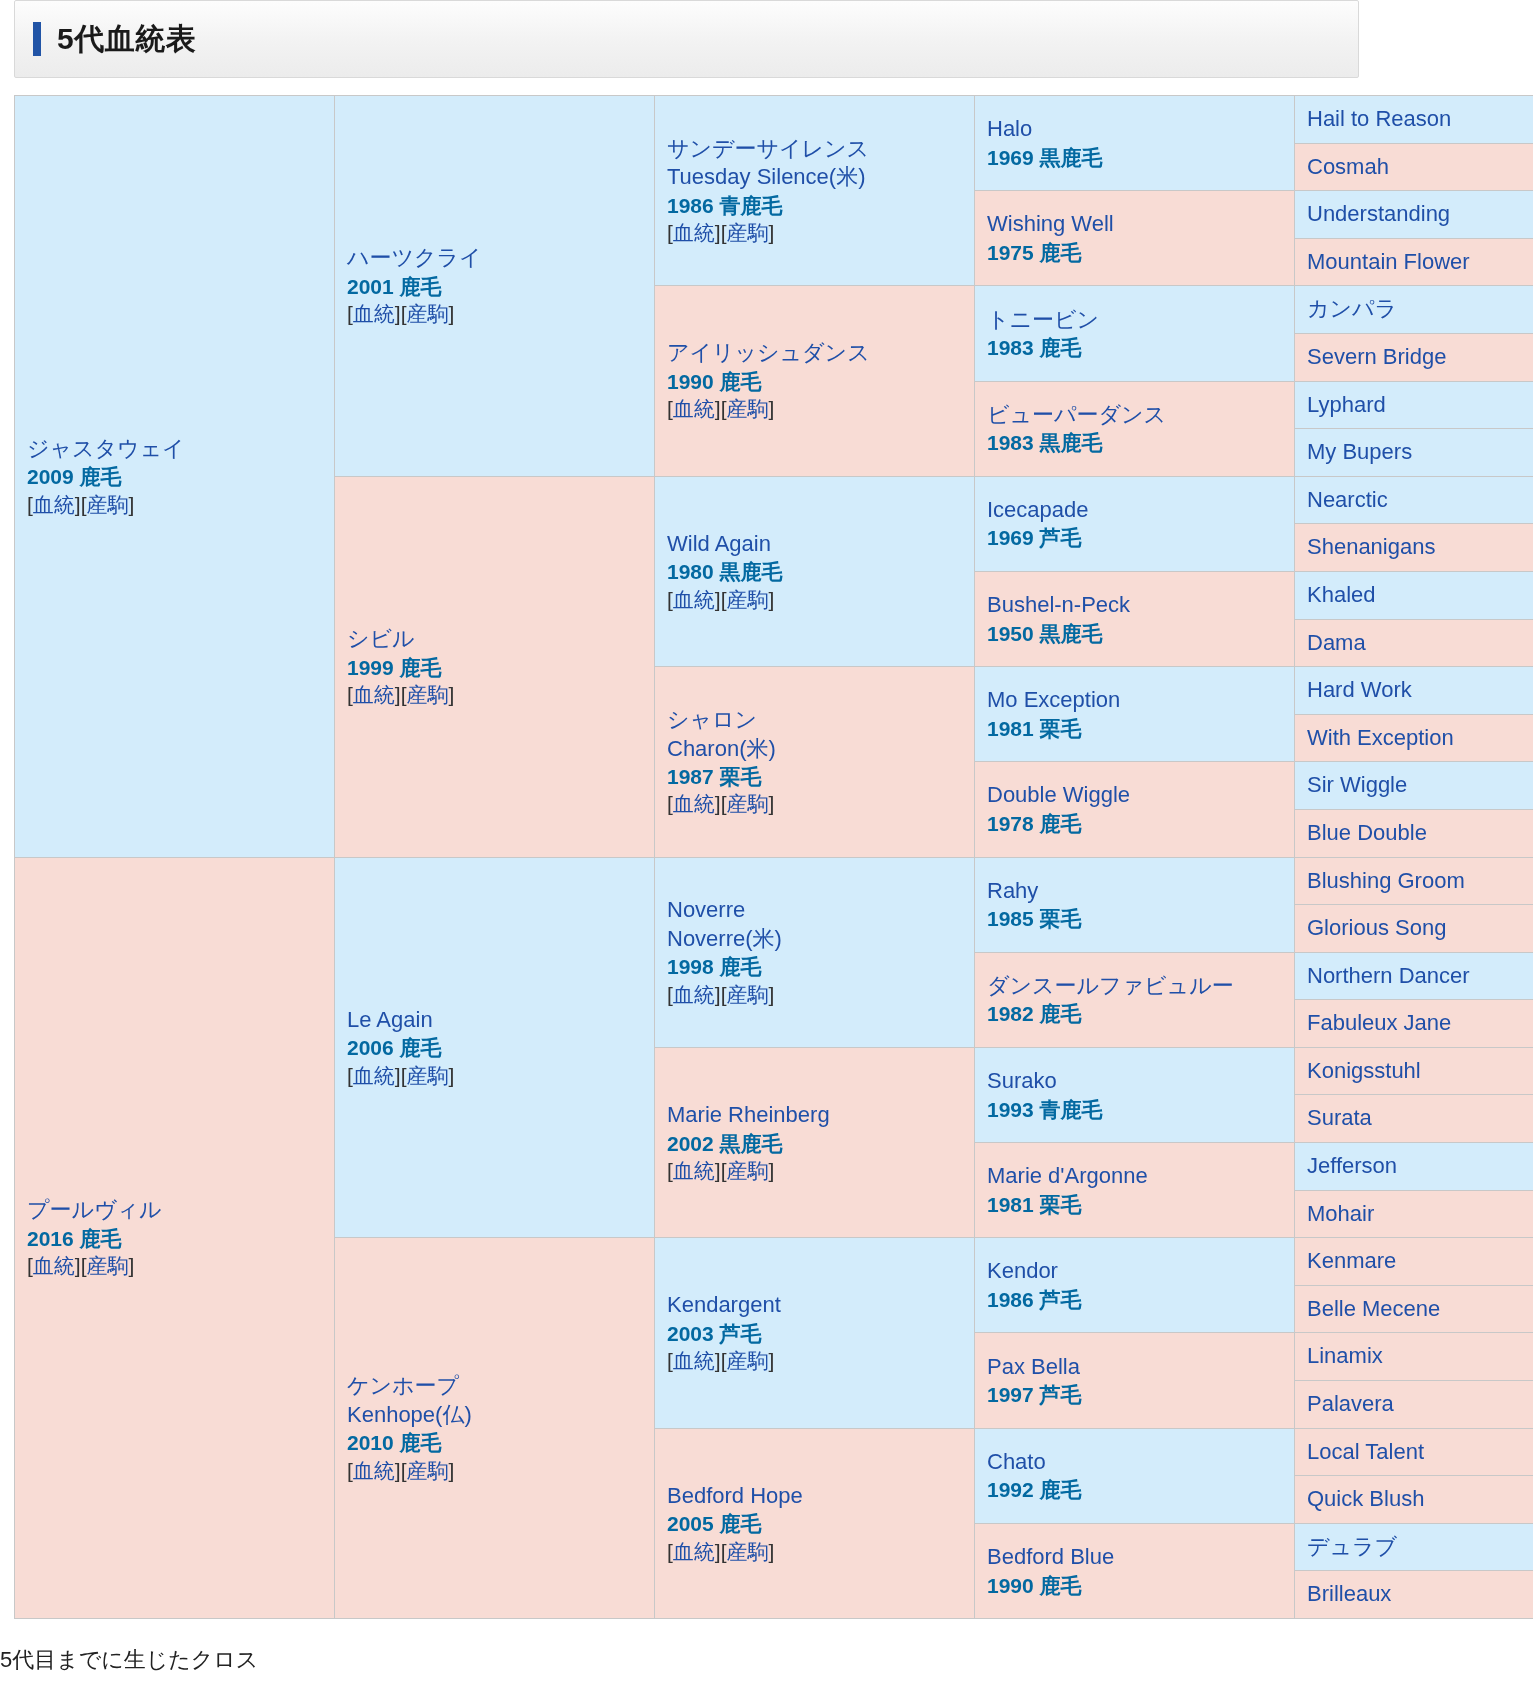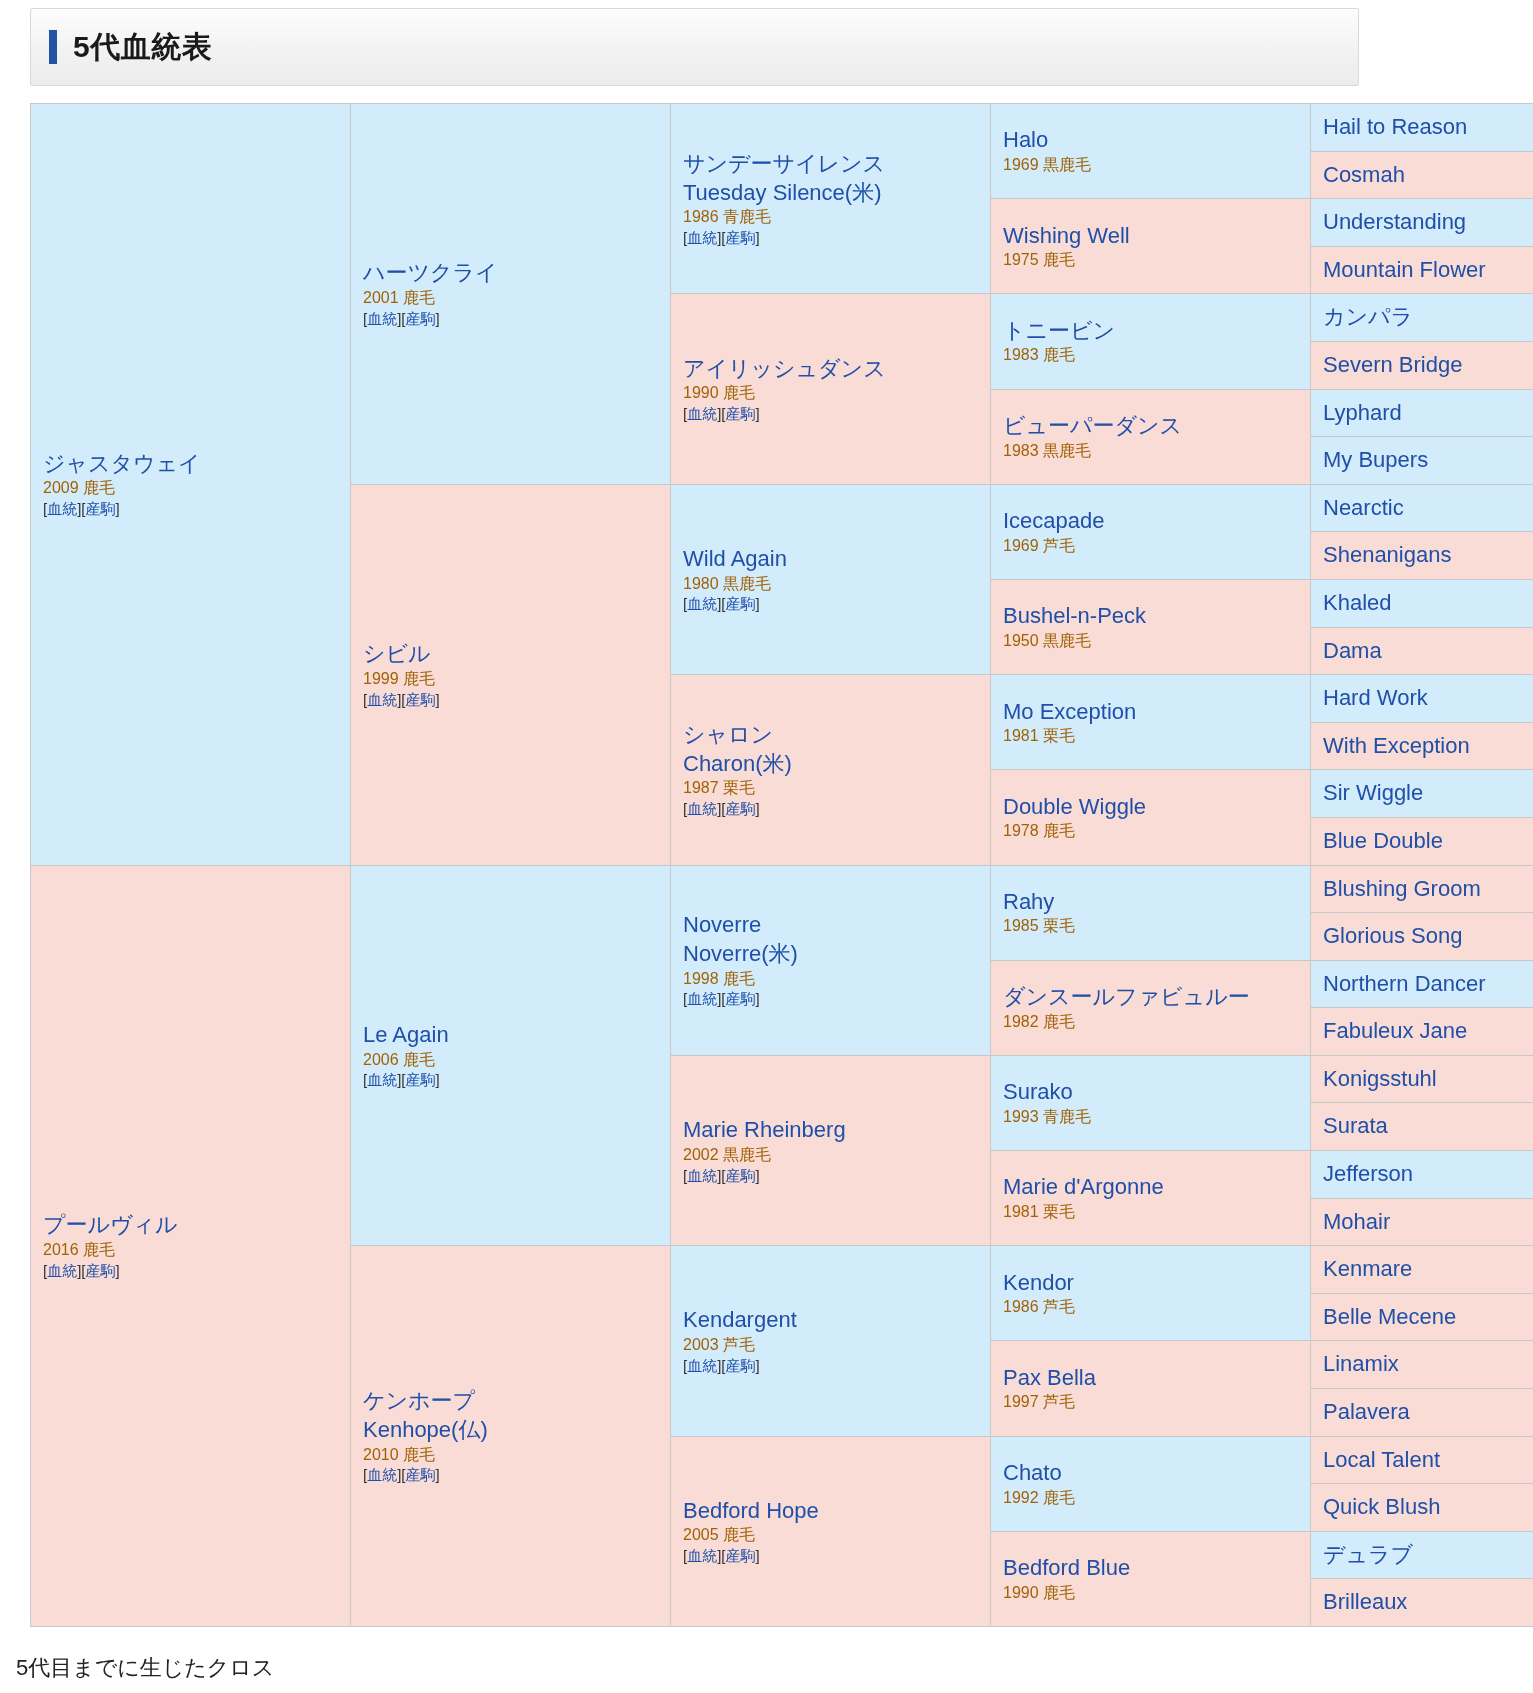--- a/index.html
+++ b/index.html
@@ -10,22 +10,21 @@
   }
   body {
     width: 1533px;
     font-family: "Liberation Sans", "DejaVu Sans", sans-serif;
     color: #222222;
     -webkit-font-smoothing: antialiased;
   }
   .page {
     width: 1373px;
     box-sizing: border-box;
-    padding: 8px;
-    margin-left: 8px;
+    padding: 0;
   }
   
   .section-header {
     margin: 0 14px 0 14px;
     height: 78px;
     box-sizing: border-box;
     background: linear-gradient(to bottom, #fdfdfd 0%, #f2f2f2 55%, #ececec 100%);
     border: 1px solid #d9d9d9;
     border-radius: 2px;
     display: flex;
@@ -71,26 +70,27 @@
   td.gen3 { width: 295px; }
   td.gen4 { width: 295px; }
   td.gen5 { width: 295px; }
 
   .nm {
     display: block;
     color: #1f4fa8;
   }
   .meta {
     display: block;
-    color: #a16207;
-    font-size: 16px;
+    color: #0369a1;
+    font-size: 21px;
+    font-weight: bold;
   }
   .links {
     display: block;
-    font-size: 15px;
+    font-size: 21px;
     color: #333333;
   }
   .links a {
     color: #1f4fa8;
     text-decoration: none;
   }
   .brkt { color: #333333; }
 
   
   td.gen5 .nm { font-size: 22px; }

